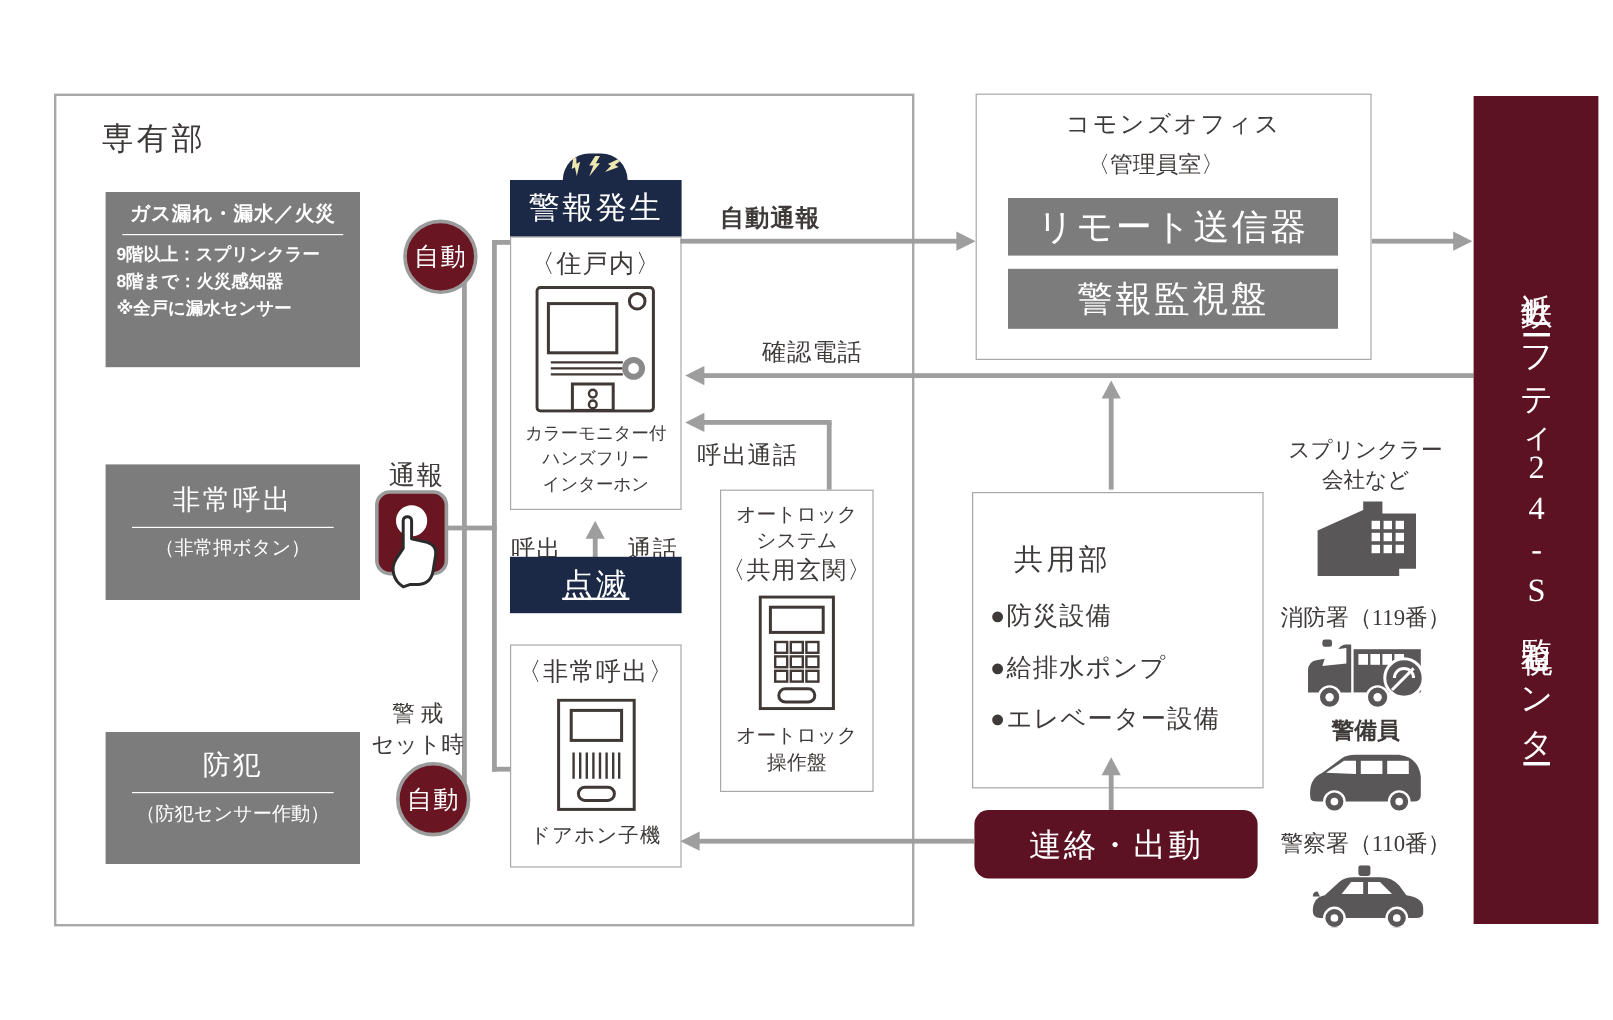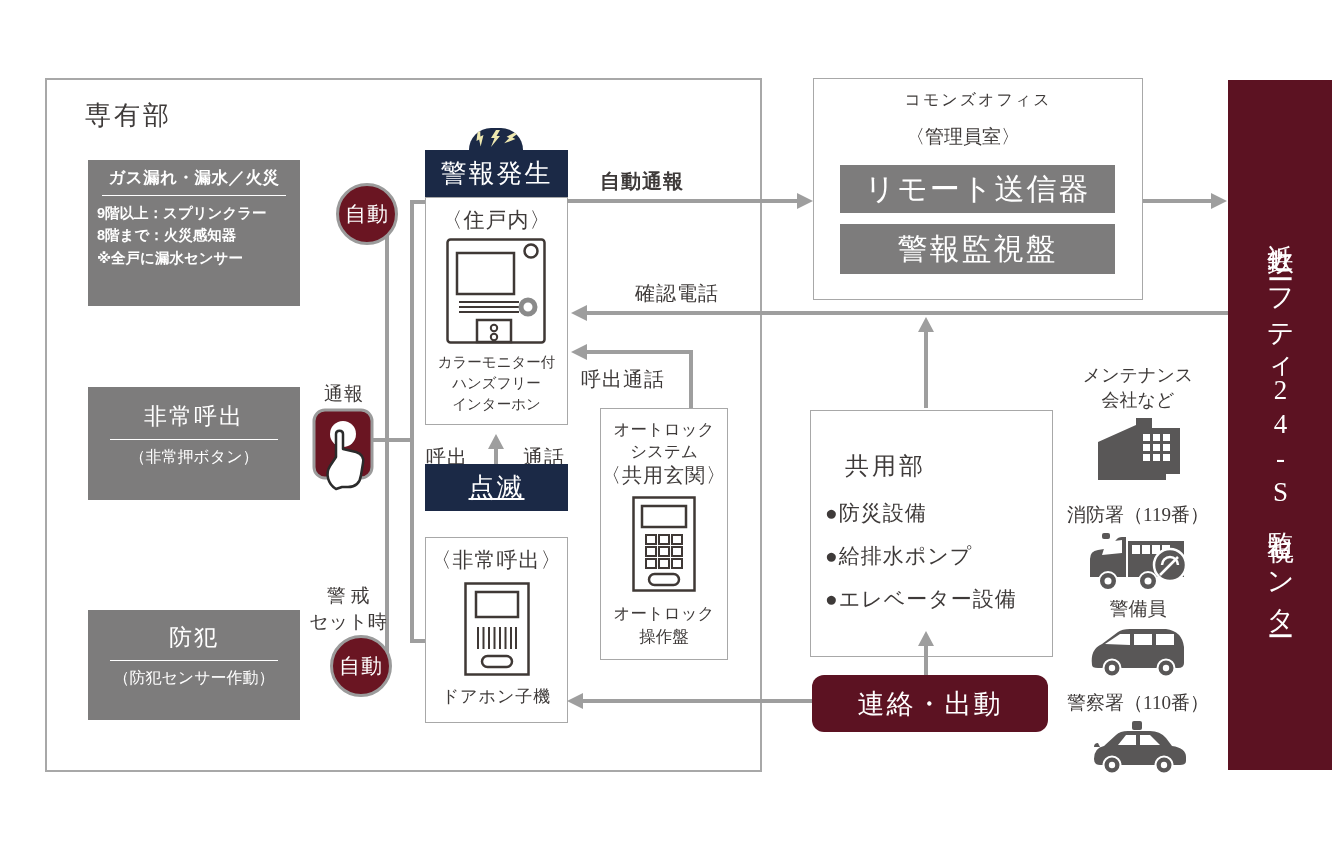--- a/index.html
+++ b/index.html
@@ -70,21 +70,21 @@
   <div class="abs vline" style="left:385px;top:203px;height:456px;"></div>
   <div class="abs hline" style="left:362px;top:653px;width:27px;"></div>
   <div class="abs hline" style="left:372px;top:438px;width:42px;"></div>
   <div class="abs vline" style="left:410px;top:200px;height:443px;"></div>
   <div class="abs hline" style="left:410px;top:200px;width:17px;"></div>
   <div class="abs hline" style="left:410px;top:639px;width:17px;"></div>
 
   <div class="abs circle-auto serif" style="left:313px;top:183px;">自動</div>
   <div class="abs circle-auto serif" style="left:307px;top:635px;">自動</div>
 
-  <div class="abs lbl serif" style="left:324px;top:381px;font-size:19px;">通報</div>
+  <div class="abs lbl serif" style="left:324px;top:381px;font-size:22px;">通報</div>
   <div class="abs" style="left:311px;top:407px;width:64px;height:90px;">
     <svg width="64" height="90" viewBox="0 0 64 90">
       <rect x="3" y="3" width="58" height="68" rx="11" fill="var(--maroon)" stroke="#9b9b9b" stroke-width="3"></rect>
       <circle cx="32" cy="27" r="13" fill="#ffffff"></circle>
       <path d="M25 82 C17 77 14 67 19 59 L25 50 L25 27 C25 22.5 32 22.5 32 27 L32 42 L45 45 C51 47 53 51 52 56 L50 68 C49 76 44 80 37 80 L31 80 Z" fill="#ffffff" stroke="#2b2b2b" stroke-width="2.5" stroke-linejoin="round"></path>
     </svg>
   </div>
 
   <div class="abs serif" style="left:296px;top:583px;width:104px;text-align:center;font-size:19px;line-height:1.35;">
     <div>警 戒</div>
@@ -194,21 +194,21 @@
   <div class="abs lbl serif" style="left:600px;top:280px;margin-left:35px;">確認電話</div>
   <div class="abs hline" style="left:586px;top:311px;width:642px;"></div>
   <div class="abs arr arr-left" style="left:571px;top:305px;"></div>
 
   <div class="abs vline" style="left:689px;top:352px;height:56px;"></div>
   <div class="abs hline" style="left:586px;top:350px;width:107px;"></div>
   <div class="abs arr arr-left" style="left:571px;top:344px;"></div>
   <div class="abs lbl serif" style="left:581px;top:366px;">呼出通話</div>
 
   <div class="abs thin-box" style="left:813px;top:78px;width:330px;height:222px;"></div>
-  <div class="abs serif" style="left:813px;top:90px;width:330px;text-align:center;font-size:16px;letter-spacing:2px;color:var(--text-dark);">コモンズオフィス</div>
+  <div class="abs serif" style="left:813px;top:90px;width:330px;text-align:center;font-size:20px;letter-spacing:2px;color:var(--text-dark);">コモンズオフィス</div>
   <div class="abs serif" style="left:813px;top:124px;width:300px;text-align:center;font-size:19px;color:var(--text-dark);">〈管理員室〉</div>
   <div class="abs device-bar serif" style="left:840px;top:165px;width:275px;height:48px;">リモート送信器</div>
   <div class="abs device-bar serif" style="left:840px;top:224px;width:275px;height:50px;">警報監視盤</div>
 
   <div class="abs thin-box" style="left:810px;top:410px;width:243px;height:247px;"></div>
   <div class="abs serif" style="left:845px;top:450px;font-size:24px;letter-spacing:3px;color:var(--text-dark);">共用部</div>
   <div class="abs bullet-item serif" style="left:825px;top:499px;">●防災設備</div>
   <div class="abs bullet-item serif" style="left:825px;top:542px;">●給排水ポンプ</div>
   <div class="abs bullet-item serif" style="left:825px;top:585px;">●エレベーター設備</div>
 
@@ -217,21 +217,21 @@
 
   <div class="abs vline" style="left:924px;top:645px;height:31px;"></div>
   <div class="abs arr arr-up" style="left:918px;top:631px;"></div>
 
   <div class="abs serif" style="left:812px;top:675px;width:236px;height:57px;background:var(--dark-red);border-radius:12px;color:#fff;font-size:27px;letter-spacing:2px;display:flex;align-items:center;justify-content:center;">連絡・出動</div>
 
   <div class="abs hline" style="left:582px;top:699px;width:230px;"></div>
   <div class="abs arr arr-left" style="left:567px;top:693px;"></div>
 
   <div class="abs agency-label serif" style="left:1056px;top:363px;width:164px;line-height:1.4;font-size:18px;">
-    <div>メンテナンス</div>
+    <div>スプリンクラー</div>
     <div>会社など</div>
   </div>
   <div class="abs" style="left:1096px;top:416px;">
     <svg width="86" height="66" viewBox="0 0 86 66">
       <path d="M2 26 L40 9 L40 2 L56 2 L56 12 L84 12 L84 58 L70 58 L70 64 L2 64 Z" fill="var(--icon-gray)"></path>
       <g fill="#fff">
         <rect x="47" y="18" width="7" height="7"></rect>
           <rect x="57" y="18" width="7" height="7"></rect>
           <rect x="67" y="18" width="7" height="7"></rect>
         <rect x="47" y="28" width="7" height="7"></rect>
@@ -260,21 +260,21 @@
       <circle cx="88" cy="34" r="16" fill="var(--icon-gray)" stroke="#fff" stroke-width="2.5"></circle>
       <path d="M80 34 A8 8 0 0 1 96 34" fill="none" stroke="#fff" stroke-width="2.5"></path>
       <line x1="78" y1="44" x2="96" y2="26" stroke="#fff" stroke-width="2.5"></line>
       <circle cx="26" cy="50" r="9" fill="var(--icon-gray)" stroke="#fff" stroke-width="2"></circle>
       <circle cx="26" cy="50" r="3.5" fill="#fff"></circle>
       <circle cx="66" cy="50" r="9" fill="var(--icon-gray)" stroke="#fff" stroke-width="2"></circle>
       <circle cx="66" cy="50" r="3.5" fill="#fff"></circle>
     </svg>
   </div>
 
-  <div class="abs agency-label serif" style="left:1045px;top:596px;width:186px;">警備員</div>
+  <div class="abs agency-label serif" style="left:1045px;top:596px;width:186px;font-weight:bold;">警備員</div>
   <div class="abs" style="left:1088px;top:623px;">
     <svg width="100" height="54" viewBox="0 0 100 54">
       <path d="M4 42 Q2 26 14 21 L30 9 Q34 6 42 6 L78 6 Q94 8 96 24 L96 40 Q96 45 90 45 L10 45 Q4 45 4 42 Z" fill="var(--icon-gray)"></path>
       <polygon points="17,21 32,11 42,11 42,22" fill="#fff"></polygon>
       <rect x="46" y="11" width="18" height="11" fill="#fff"></rect>
       <rect x="68" y="11" width="18" height="11" fill="#fff"></rect>
       <circle cx="24" cy="45" r="8.5" fill="var(--icon-gray)" stroke="#fff" stroke-width="2"></circle>
       <circle cx="24" cy="45" r="3.2" fill="#fff"></circle>
       <circle cx="78" cy="45" r="8.5" fill="var(--icon-gray)" stroke="#fff" stroke-width="2"></circle>
       <circle cx="78" cy="45" r="3.2" fill="#fff"></circle>

